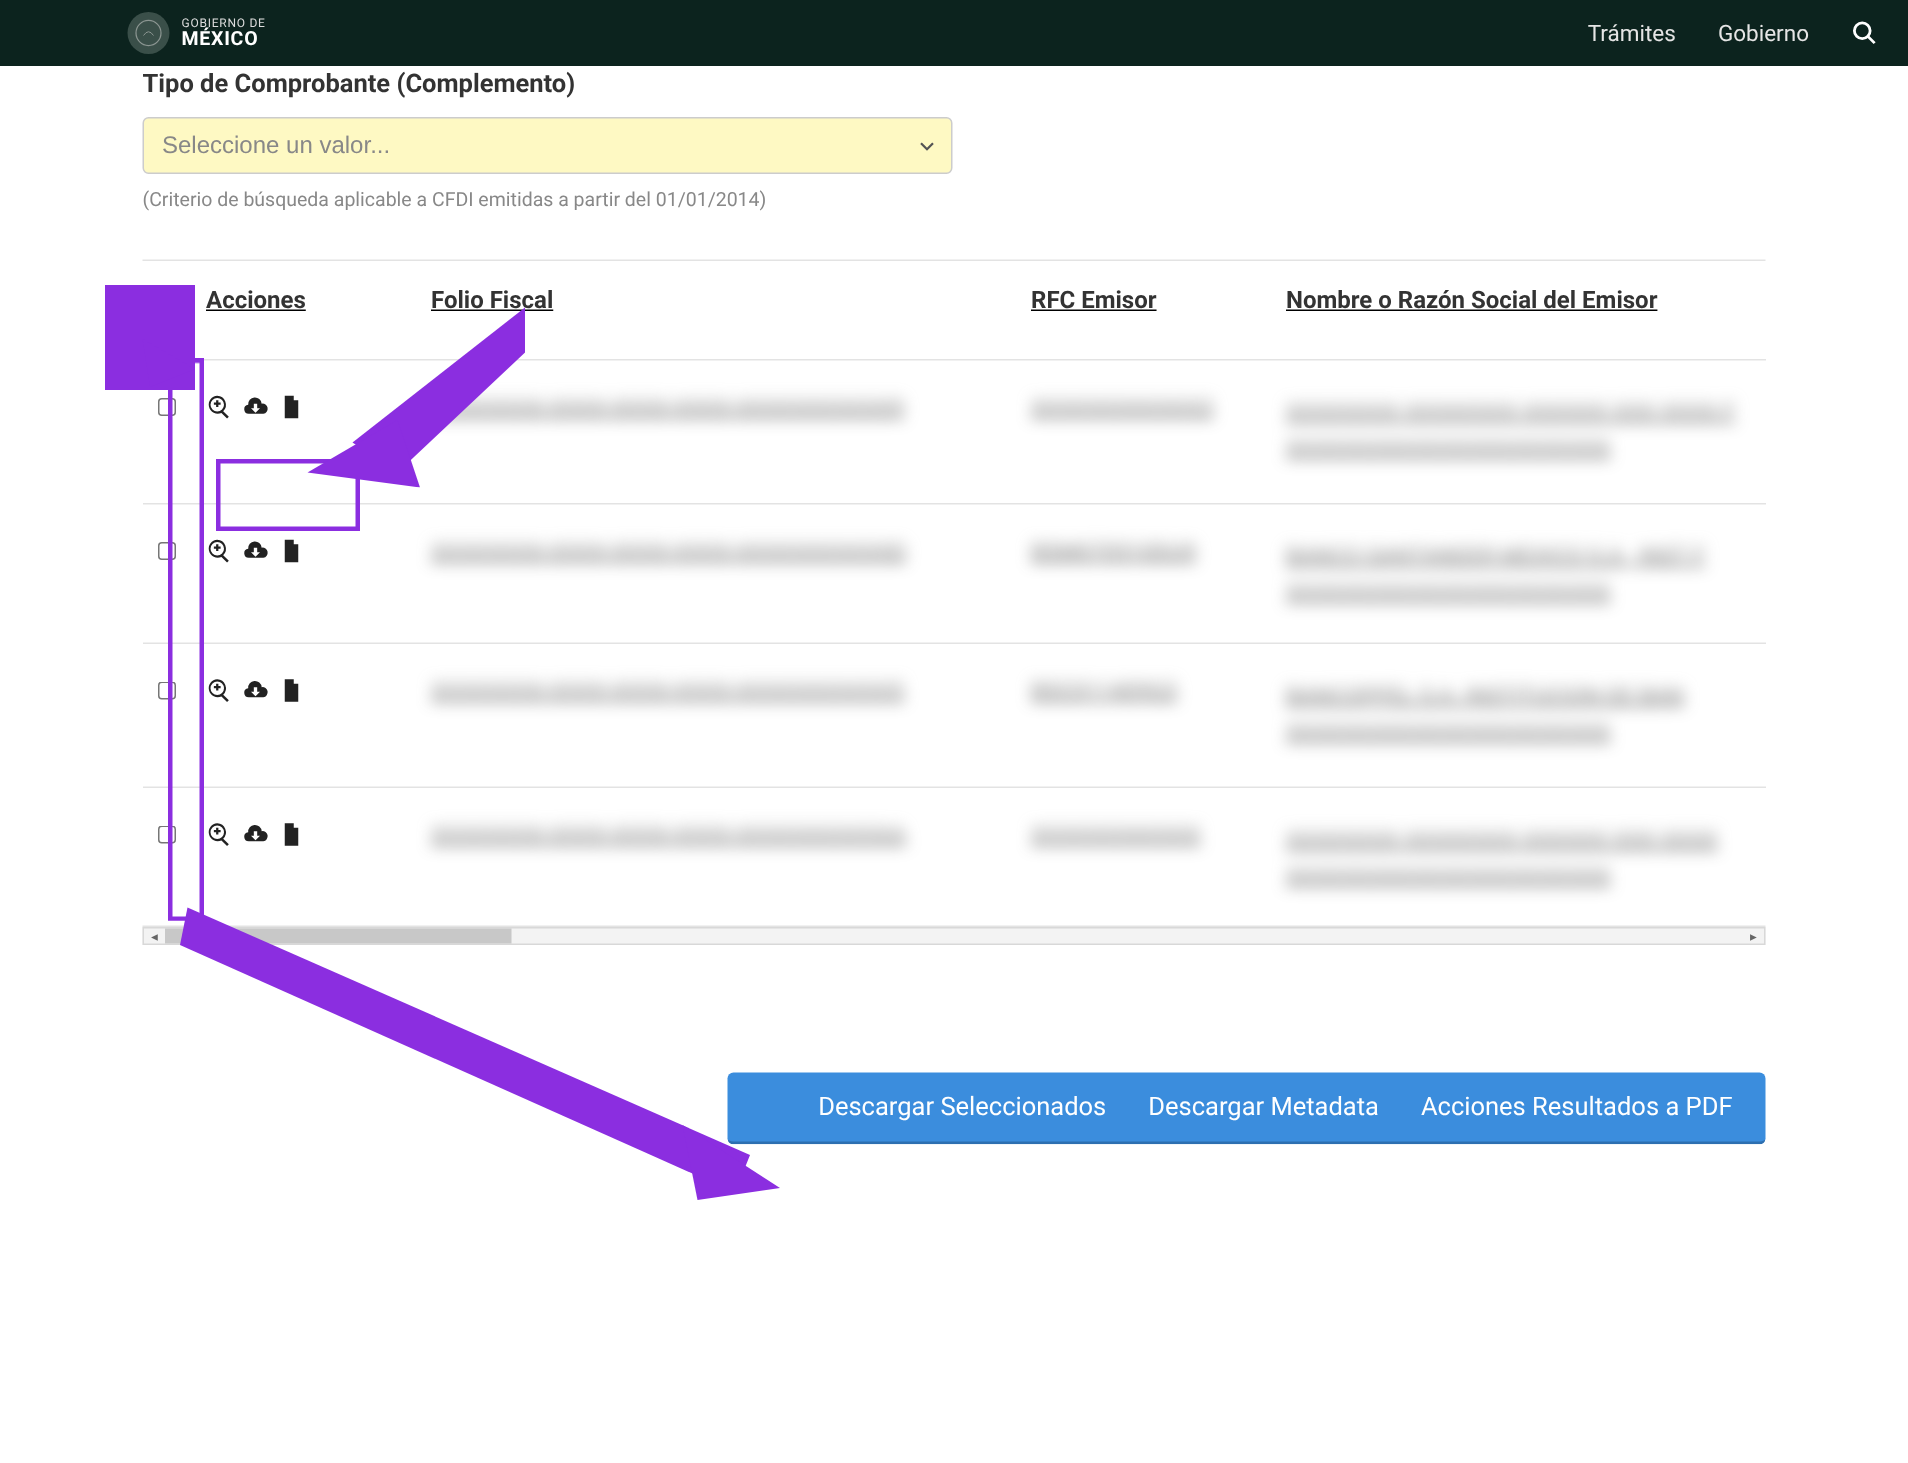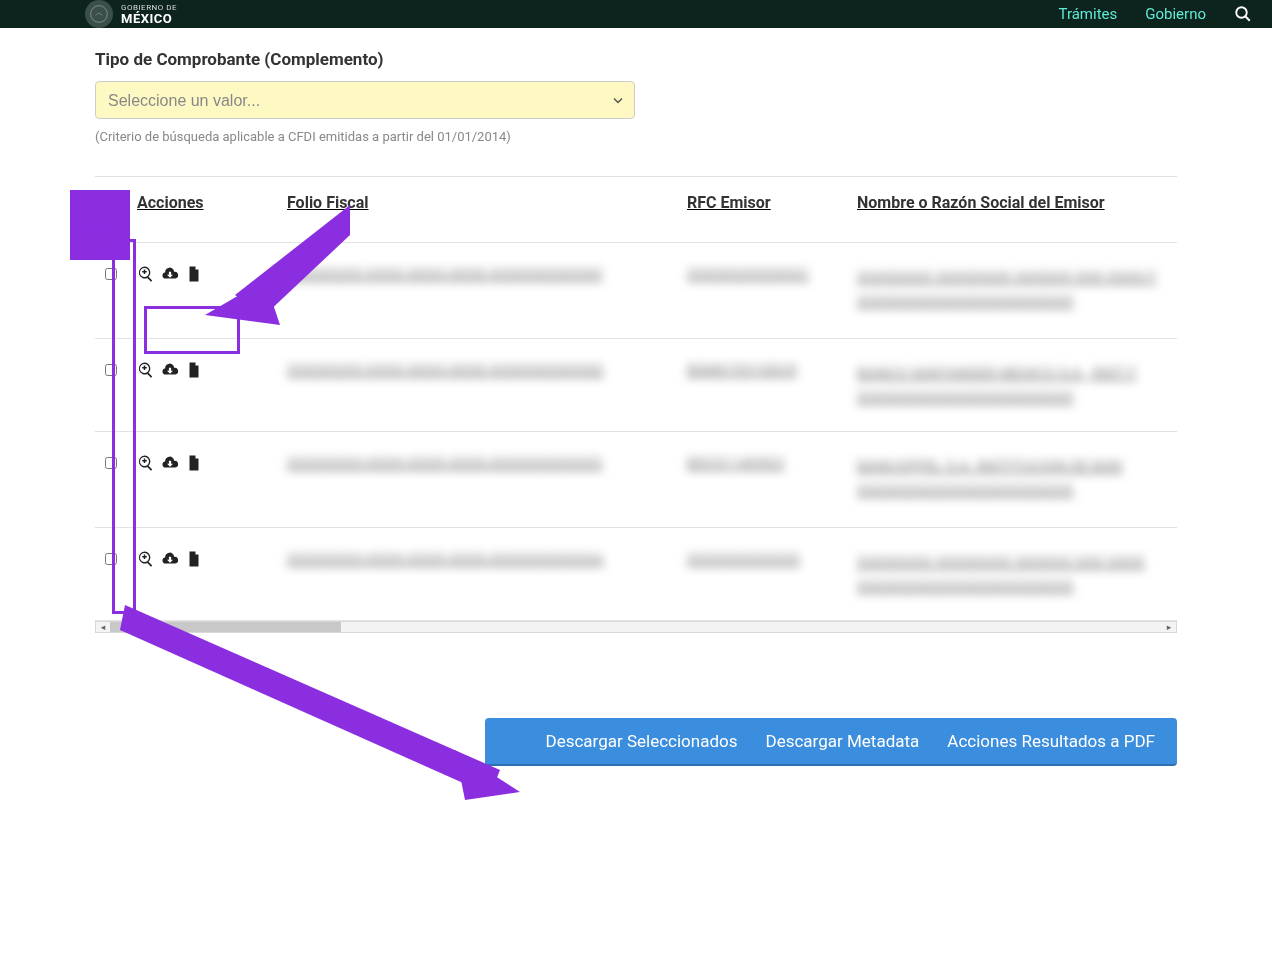--- a/index.html
+++ b/index.html
@@ -6,21 +6,21 @@
     body {
       font-family: -apple-system, BlinkMacSystemFont, 'Segoe UI', Roboto, Helvetica, Arial, sans-serif;
       background: #fff;
       width: 1272px;
       overflow-x: hidden;
     }
     
     
     .header {
       background: #0c231e;
-      height: 28px;
+      height: 44px;
       display: flex;
       align-items: center;
       justify-content: space-between;
       padding: 0 20px 0 85px;
       color: #fff;
     }
     .header-left {
       display: flex;
       align-items: center;
       gap: 8px;
@@ -49,33 +49,33 @@
       font-size: 13px;
       font-weight: 700;
       letter-spacing: 0.5px;
     }
     .header-right {
       display: flex;
       align-items: center;
       gap: 28px;
     }
     .header-link {
-      color: #5eead4;
+      color: #e5e5e5;
       font-size: 15px;
       cursor: pointer;
     }
     .search-icon-wrap {
       display: flex;
       align-items: center;
       cursor: pointer;
     }
     
     
     .container {
-      padding: 21px 95px 0;
+      padding: 2px 95px 0;
     }
     
     .section-label {
       font-size: 17px;
       font-weight: 700;
       color: #333;
       margin-bottom: 12px;
     }
     
     .select-wrap {

